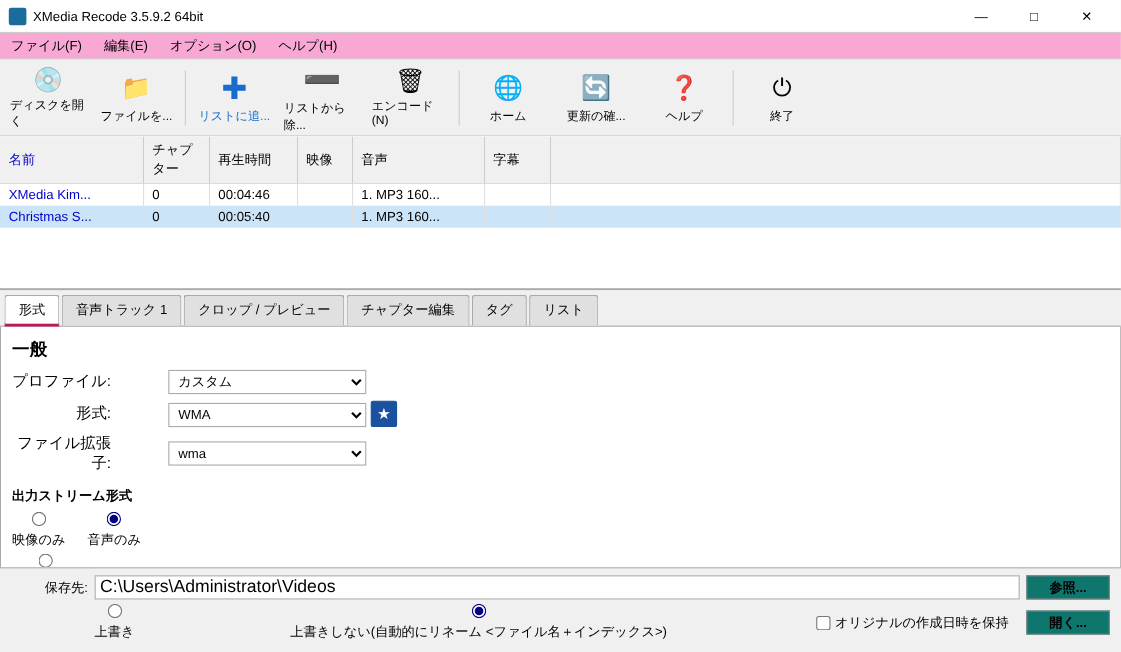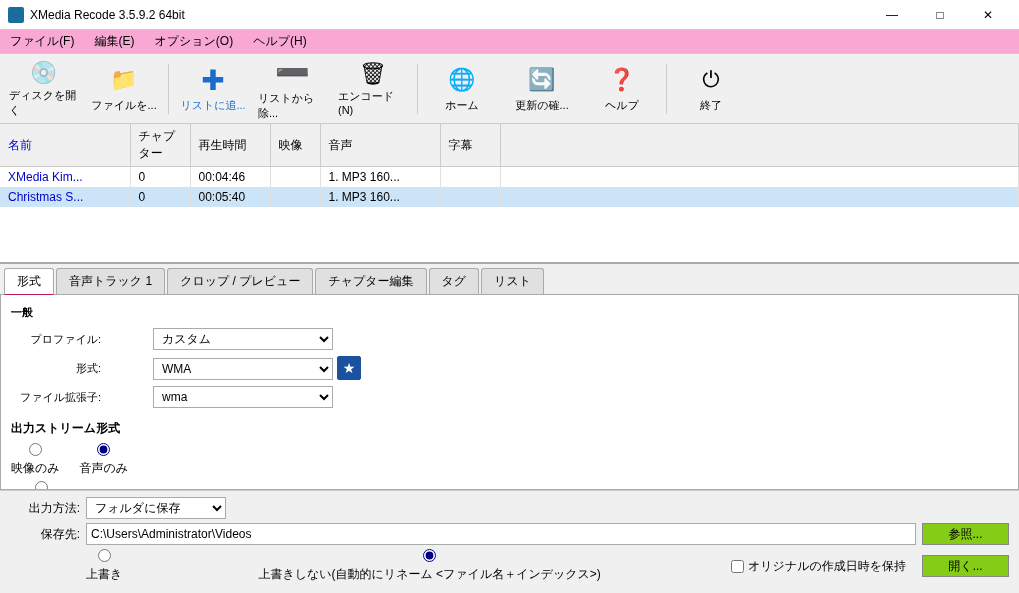--- a/index.html
+++ b/index.html
@@ -173,21 +173,21 @@
       border-bottom: none;
       background: #e0e0e0;
       cursor: pointer;
       margin-right: 2px;
       font-size: 12px;
       border-radius: 3px 3px 0 0;
       color: #000;
     }
     .tab.active {
       background: #fff;
-      border-bottom: 1px solid #be185d;
+      border-bottom: 3px solid #be185d;
       margin-bottom: -1px;
       z-index: 1;
     }
 
     
     #tab-content {
       flex: 1;
       background: #fff;
       padding: 10px;
       border: 1px solid #aaa;
@@ -195,41 +195,41 @@
       overflow-y: auto;
       position: relative;
     }
 
     
     #tab-content::-webkit-scrollbar { width: 16px; }
     #tab-content::-webkit-scrollbar-track { background: #f0f0f0; border-left: 1px solid #ccc; }
     #tab-content::-webkit-scrollbar-thumb { background: #c0c0c0; border: 2px solid #f0f0f0; }
 
     .section-label {
-      font-size: 11px;
+      font-size: 16px;
       font-weight: bold;
       margin-bottom: 8px;
       color: #000;
     }
     .section-divider {
       border: none;
       border-top: 1px solid #ccc;
       margin: 8px 0;
     }
 
     .form-row {
       display: flex;
       align-items: center;
       margin-bottom: 6px;
     }
     .form-label {
       width: 90px;
       text-align: right;
       margin-right: 8px;
-      font-size: 11px;
+      font-size: 14px;
       color: #000;
     }
     .form-control {
       display: flex;
       align-items: flex-end;
       gap: 4px;
       margin-left: 44px;
     }
 
     select.dropdown {
@@ -305,34 +305,35 @@
     }
     .output-label {
       width: 70px;
       font-size: 12px;
       color: #000;
       text-align: right;
     }
     .output-path-input {
       flex: 1;
       height: 22px;
-      font-size: 12px;
+      font-size: 16px;
       border: 1px solid #aaa;
       padding: 1px 4px;
       background: #fff;
       color: #000;
     }
     .browse-btn {
-      width: 87px;
+      width: 76px;
       height: 22px;
       font-size: 12px;
       border: 1px solid #888;
-      background: #84cc16;
-      cursor: pointer;
-      color: #000;
+      background: #0f766e;
+      cursor: pointer;
+      color: #000;
+      font-weight: bold;
     }
     .output-opt-label {
       width: 70px;
     }
   </style>
 </head>
 <body>
 
 <div id="title-bar">
   <div class="app-icon"></div>
@@ -497,26 +498,20 @@
       <hr class="section-divider">
 
       <label class="checkbox-item">
 
         <span>ストリームのみコピー</span>
       </label>
     </div>
 
     <div id="output-section">
       <div class="output-row">
-        <span class="output-label">出力方法:</span>
-        <select class="dropdown" style="width:140px;">
-          <option>フォルダに保存</option>
-        </select>
-      </div>
-      <div class="output-row">
         <span class="output-label">保存先:</span>
         <input type="text" class="output-path-input" value="C:\Users\Administrator\Videos" style="">
         <button class="browse-btn">参照...</button>
       </div>
       <div class="output-row">
         <span class="output-label output-opt-label"></span>
         <label class="radio-item" style="margin-right:16px;">
           <input type="radio" name="overwrite" style="">
           <span>上書き</span>
         </label>

